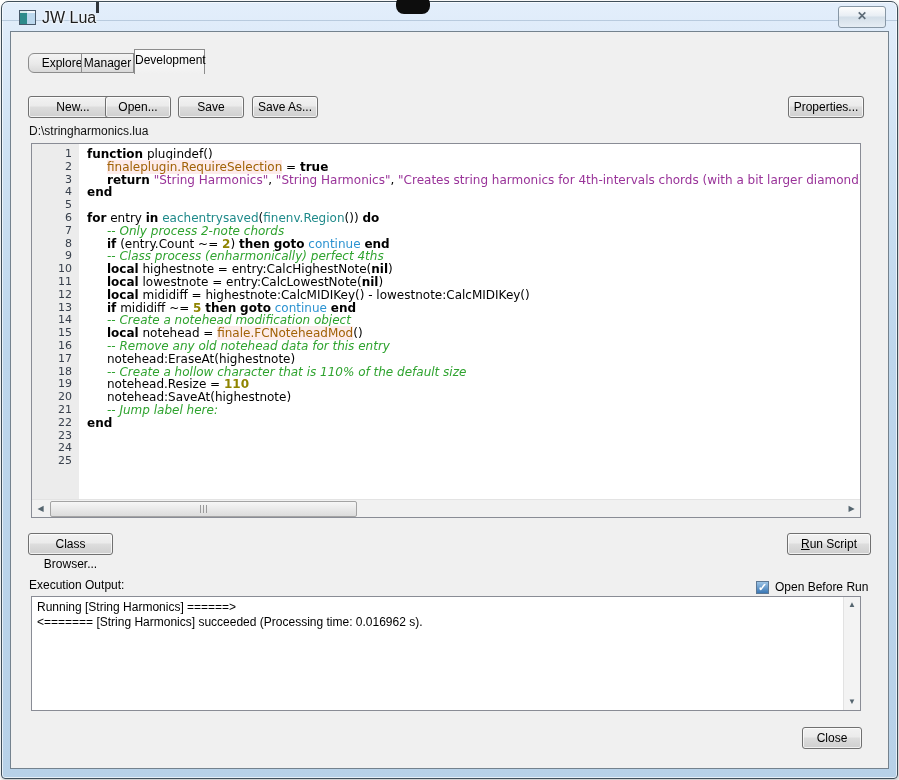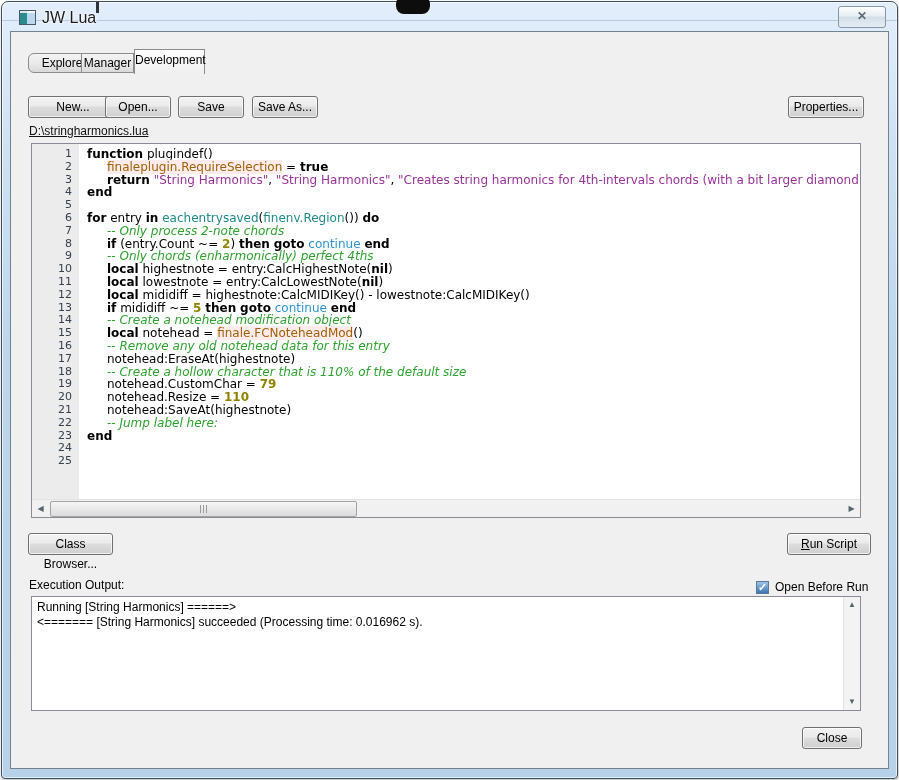--- a/index.html
+++ b/index.html
@@ -23,21 +23,21 @@
   .client{position:absolute;left:8px;top:29px;right:8px;bottom:9px;background:#f0f0f0;border:1px solid #74828e;font-size:12px;color:#000;}
   
   .tab{position:absolute;box-sizing:border-box;height:20px;top:21px;border:1px solid #8c8c8c;
     background:linear-gradient(180deg,#f4f4f4,#e9e9e9 55%,#d9d9d9);text-align:center;line-height:18px;cursor:pointer;}
   .tab.active{top:17px;height:25px;background:linear-gradient(180deg,#fdfdfd,#f4f4f4 70%,#f0f0f0);
     border-bottom:none;line-height:21px;z-index:2;}
   
   .btn{position:absolute;box-sizing:border-box;height:22px;border:1px solid #707070;border-radius:3px;
     background:linear-gradient(180deg,#f2f2f2,#ebebeb 45%,#dddddd 50%,#cfcfcf);
     text-align:center;line-height:20px;font-size:12px;cursor:pointer;box-shadow:inset 0 0 0 1px rgba(255,255,255,.7);}
-  .filepath{position:absolute;left:18px;top:92px;font-size:12px;color:#111;text-decoration:underline;}
+  .filepath{position:absolute;left:18px;top:92px;font-size:12px;color:#111;}
   
   .editor{position:absolute;left:20px;top:111px;width:830px;height:375px;box-sizing:border-box;
     background:#ffffff;border:1px solid #898c95;overflow:hidden;}
   .gutter{position:absolute;left:0;top:0;bottom:17px;width:47px;background:#ececec;padding-top:4px;box-sizing:border-box;}
   .ln{width:40px;text-align:right;padding-right:6px;font-family:"DejaVu Sans",sans-serif;font-size:11px;
     line-height:12.8px;height:12.8px;color:#38404c;}
   .codecol{position:absolute;left:47px;top:0;right:0;bottom:17px;padding-top:4px;overflow:hidden;}
   .cl{white-space:pre;font-family:"DejaVu Sans",sans-serif;font-size:12px;line-height:12.8px;height:12.8px;
     padding-left:8px;color:#000;}
   .tk-kw{font-weight:bold;color:#000;}
@@ -135,31 +135,30 @@
           </div>
         <div class="codecol" id="code-lines">
             <div class="cl" style="padding-left: 8px;"><span class="tk-kw">function</span><span class="tk-pl"> plugindef()</span></div>
             <div class="cl" style="padding-left: 28px;"><span class="tk-hl">finaleplugin.RequireSelection</span><span class="tk-pl"> = </span><span class="tk-kw">true</span></div>
             <div class="cl" style="padding-left: 28px;"><span class="tk-kw">return</span><span class="tk-pl"> </span><span class="tk-str">"String Harmonics"</span><span class="tk-pl">, </span><span class="tk-str">"String Harmonics"</span><span class="tk-pl">, </span><span class="tk-str">"Creates string harmonics for 4th-intervals chords (with a bit larger diamond)."</span></div>
             <div class="cl" style="padding-left: 8px;"><span class="tk-kw">end</span></div>
             <div class="cl" style="padding-left: 8px;"></div>
             <div class="cl" style="padding-left: 8px;"><span class="tk-kw">for</span><span class="tk-pl"> entry </span><span class="tk-kw">in</span><span class="tk-pl"> </span><span class="tk-fn">eachentrysaved</span><span class="tk-pl">(</span><span class="tk-fn">finenv.Region</span><span class="tk-pl">()) </span><span class="tk-kw">do</span></div>
             <div class="cl" style="padding-left: 28px;"><span class="tk-cmt">-- Only process 2-note chords</span></div>
             <div class="cl" style="padding-left: 28px;"><span class="tk-kw">if</span><span class="tk-pl"> (entry.Count ~= </span><span class="tk-num">2</span><span class="tk-pl">) </span><span class="tk-kw">then</span><span class="tk-pl"> </span><span class="tk-kw">goto</span><span class="tk-pl"> </span><span class="tk-lbl">continue</span><span class="tk-pl"> </span><span class="tk-kw">end</span></div>
-            <div class="cl" style="padding-left: 28px;"><span class="tk-cmt">-- Only chords (enharmonically) perfect 4ths</span></div>
+            <div class="cl" style="padding-left: 28px;"><span class="tk-cmt">-- Class process (enharmonically) perfect 4ths</span></div>
             <div class="cl" style="padding-left: 28px;"><span class="tk-kw">local</span><span class="tk-pl"> highestnote = entry:CalcHighestNote(</span><span class="tk-kw">nil</span><span class="tk-pl">)</span></div>
             <div class="cl" style="padding-left: 28px;"><span class="tk-kw">local</span><span class="tk-pl"> lowestnote = entry:CalcLowestNote(</span><span class="tk-kw">nil</span><span class="tk-pl">)</span></div>
             <div class="cl" style="padding-left: 28px;"><span class="tk-kw">local</span><span class="tk-pl"> mididiff = highestnote:CalcMIDIKey() - lowestnote:CalcMIDIKey()</span></div>
             <div class="cl" style="padding-left: 28px;"><span class="tk-kw">if</span><span class="tk-pl"> mididiff ~= </span><span class="tk-num">5</span><span class="tk-pl"> </span><span class="tk-kw">then</span><span class="tk-pl"> </span><span class="tk-kw">goto</span><span class="tk-pl"> </span><span class="tk-lbl">continue</span><span class="tk-pl"> </span><span class="tk-kw">end</span></div>
             <div class="cl" style="padding-left: 28px;"><span class="tk-cmt">-- Create a notehead modification object</span></div>
             <div class="cl" style="padding-left: 28px;"><span class="tk-kw">local</span><span class="tk-pl"> notehead = </span><span class="tk-hl">finale.FCNoteheadMod</span><span class="tk-pl">()</span></div>
             <div class="cl" style="padding-left: 28px;"><span class="tk-cmt">-- Remove any old notehead data for this entry</span></div>
             <div class="cl" style="padding-left: 28px;"><span class="tk-pl">notehead:EraseAt(highestnote)</span></div>
             <div class="cl" style="padding-left: 28px;"><span class="tk-cmt">-- Create a hollow character that is 110% of the default size</span></div>
-            <div class="cl" style="padding-left: 28px;"><span class="tk-pl">notehead.CustomChar = </span><span class="tk-num">79</span></div>
             <div class="cl" style="padding-left: 28px;"><span class="tk-pl">notehead.Resize = </span><span class="tk-num">110</span></div>
             <div class="cl" style="padding-left: 28px;"><span class="tk-pl">notehead:SaveAt(highestnote)</span></div>
             <div class="cl" style="padding-left: 28px;"><span class="tk-cmt">-- Jump label here:</span></div>
             <div class="cl" style="padding-left: 8px;"><span class="tk-kw">end</span></div>
           </div>
         <div class="hscroll">
           <div class="sb-btn" style="left:0;top:1px;">
             <span>◀</span>
           </div>
           <div class="hthumb">

